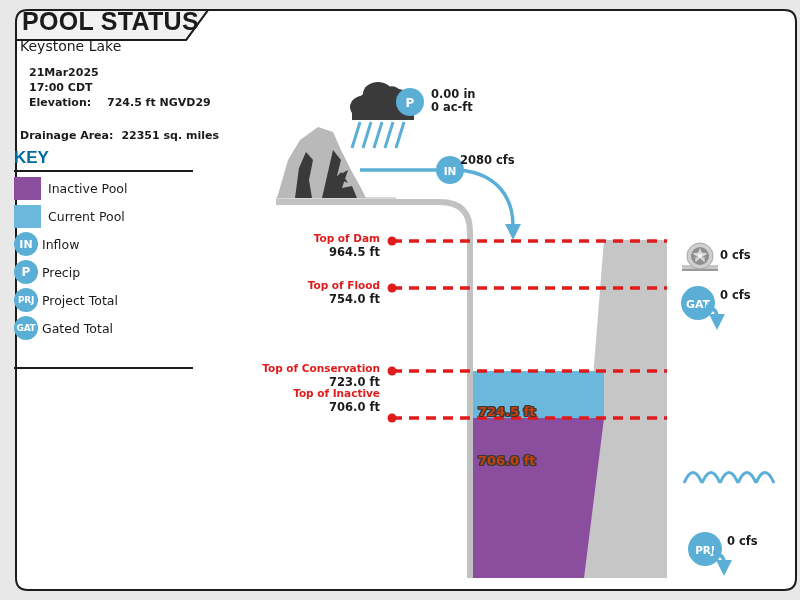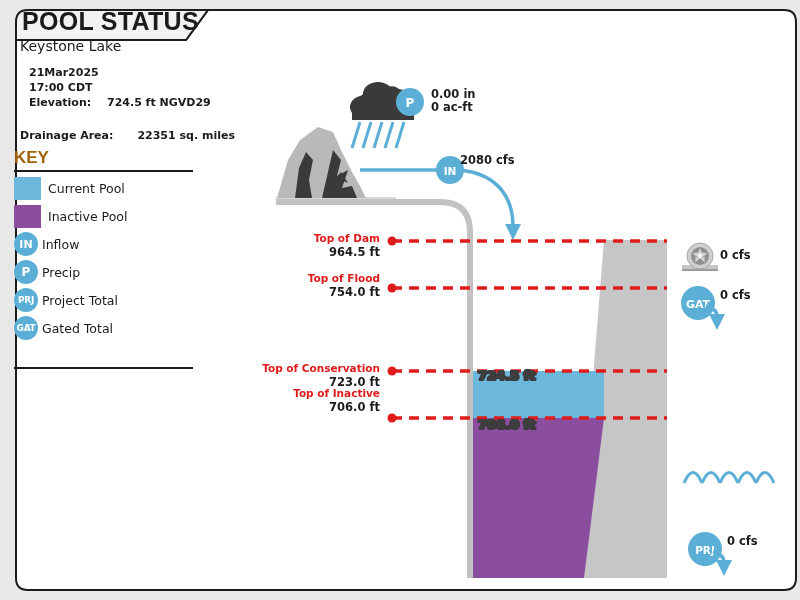--- a/index.html
+++ b/index.html
@@ -57,30 +57,30 @@
   .drainage {
     position: absolute;
     left: 20px;
     top: 129px;
     font-size: 11px;
     font-weight: bold;
     color: #1b1b1b;
     white-space: nowrap;
     font-family: "DejaVu Sans", sans-serif;
   }
-  .drainage .val { margin-left: 24px; }
+  .drainage .val { margin-left: 8px; }
 
   
   .key-title {
     position: absolute;
     left: 14px;
     top: 148px;
     font-size: 17px;
     font-weight: bold;
-    color: #a16207;
+    color: #0369a1;
     font-family: "Liberation Sans", sans-serif;
   }
   .key-rule {
     position: absolute;
     left: 14px;
     width: 179px;
     height: 2px;
     background: #1b1b1b;
   }
   .key-rule.top { top: 170px; }
@@ -150,28 +150,29 @@
     color: #1b1b1b;
     white-space: nowrap;
     font-family: "DejaVu Sans", sans-serif;
     line-height: 13px;
   }
 
   .pool-label {
     position: absolute;
     font-size: 13px;
     font-weight: bold;
-    color: #404040;
+    color: #c2410c;
     font-family: "DejaVu Sans", sans-serif;
     white-space: nowrap;
     text-shadow:
       -1.2px -1.2px 0 #3a3a3a,  1.2px -1.2px 0 #3a3a3a,
       -1.2px  1.2px 0 #3a3a3a,  1.2px  1.2px 0 #3a3a3a,
        0 -1.4px 0 #3a3a3a, 0 1.4px 0 #3a3a3a,
       -1.4px 0 0 #3a3a3a, 1.4px 0 0 #3a3a3a;
+    margin-top: 36px;
   }
 </style>
 </head>
 <body>
 
 <div id="root">
 
   <svg class="panel-svg" width="800" height="600">
 
     <path d="M 16,40
@@ -213,27 +214,27 @@
     <span>Drainage Area:</span><span class="val">22351 sq. miles</span>
   </div>
 
   <div class="key-title">KEY</div>
   <div class="key-rule top"></div>
   <div class="key-rule bottom"></div>
 
   <div class="key-list">
 
     <div class="key-item">
+      <div class="key-swatch" style="background:#8B4D9E"></div>
+      <div class="key-label">Inactive Pool</div>
+    </div>
+
+    <div class="key-item">
       <div class="key-swatch" style="background:#6BB8DC"></div>
       <div class="key-label">Current Pool</div>
-    </div>
-
-    <div class="key-item">
-      <div class="key-swatch" style="background:#8B4D9E"></div>
-      <div class="key-label">Inactive Pool</div>
     </div>
 
     <div class="key-item">
       <div class="key-circle w2" style="background:#5BAFD7">
         <span>IN</span>
       </div>
       <div class="key-label">Inflow</div>
     </div>
 
     <div class="key-item">
@@ -356,21 +357,21 @@
     <text x="705" y="554" text-anchor="middle" font-family="DejaVu Sans, sans-serif" font-size="10.5" font-weight="bold" fill="#ffffff">PRJ</text>
     <path d="M 713,552 C 721,554 724,558 724,562" fill="none" stroke="#5BAFD7" stroke-width="3.5"></path>
     <path d="M 716,560 L 732,560 L 724,576 Z" fill="#5BAFD7"></path>
 
   </svg>
 
   <div class="lvl-label" style="right:420px; top:232px;">
     <span class="name">Top of Dam</span>
     <span class="val">964.5 ft</span>
   </div>
-  <div class="lvl-label" style="right:420px; top:272px;">
+  <div class="lvl-label" style="right:420px; top:279px;">
     <span class="name">Top of Flood</span>
     <span class="val">754.0 ft</span>
   </div>
   <div class="lvl-label" style="right:420px; top:362px;">
     <span class="name">Top of Conservation</span>
     <span class="val">723.0 ft</span>
   </div>
   <div class="lvl-label" style="right:420px; top:387px;margin-left:15px;">
     <span class="name">Top of Inactive</span>
     <span class="val">706.0 ft</span>

